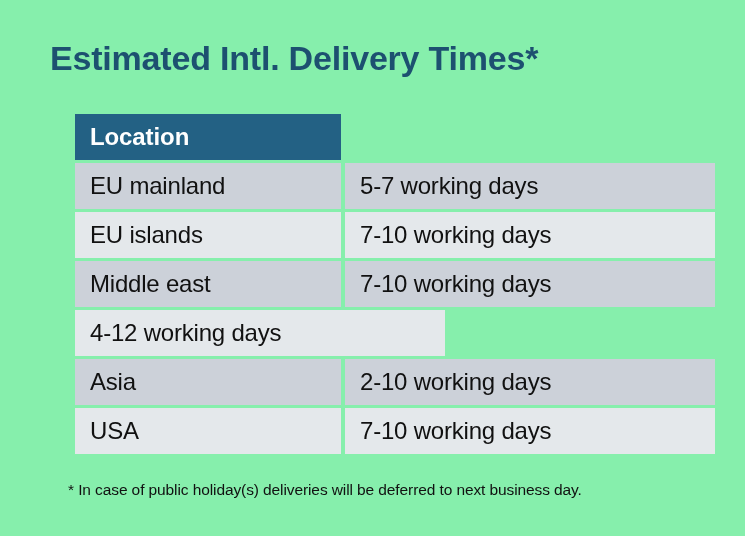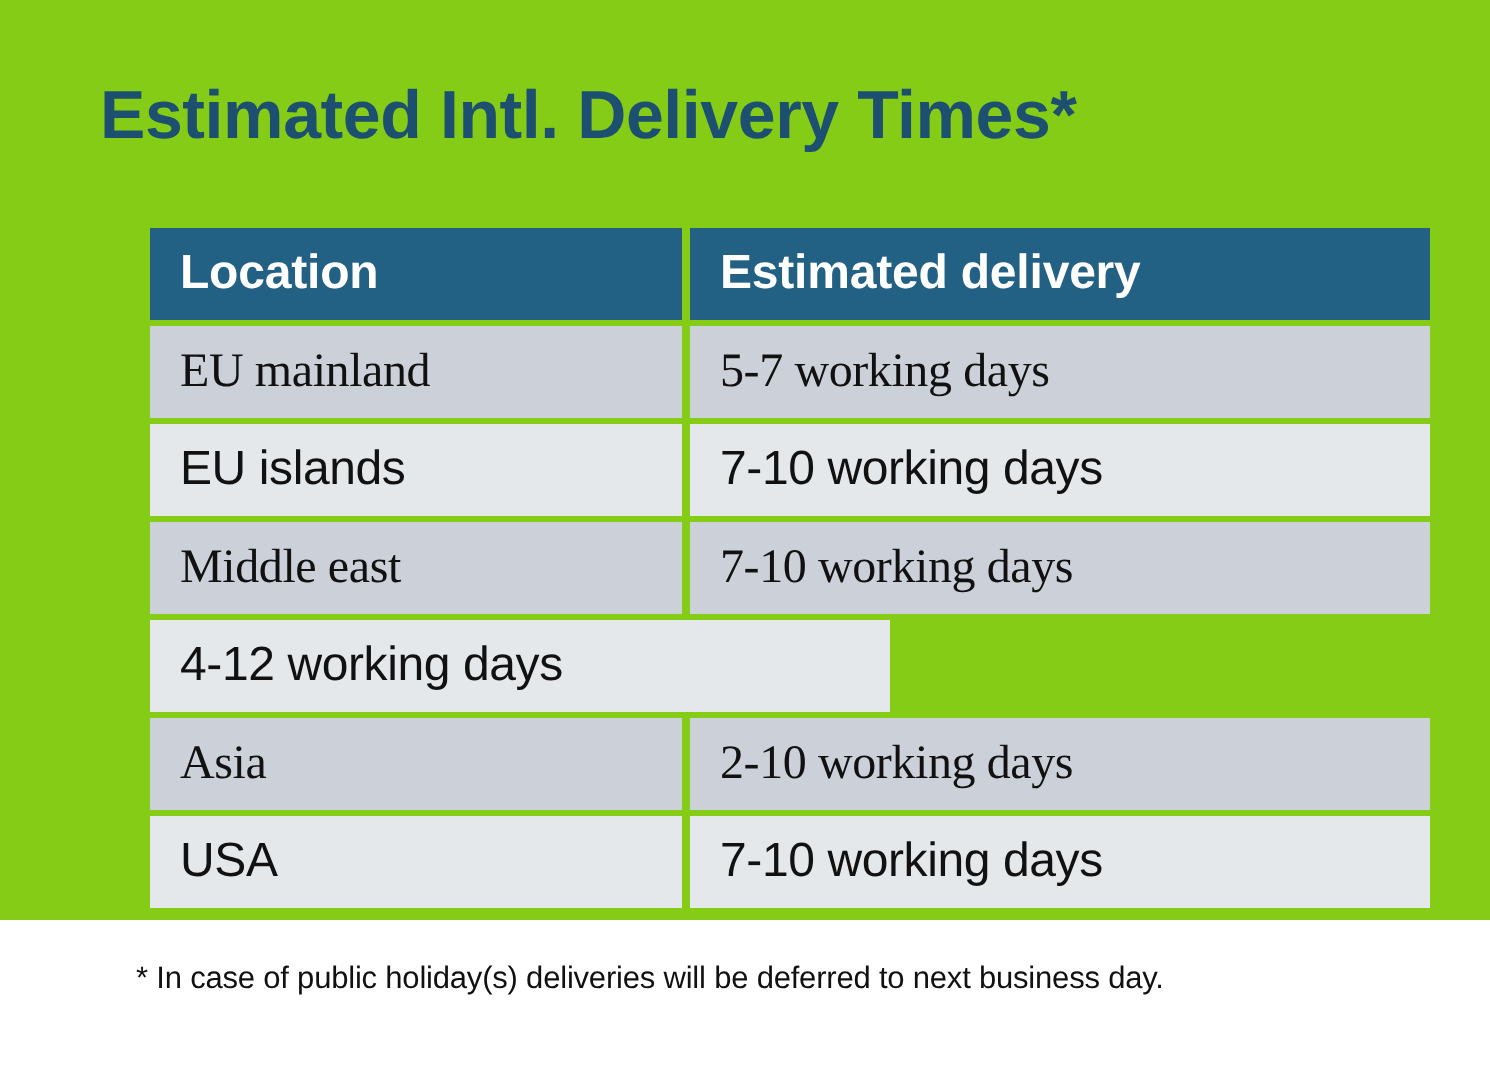--- a/index.html
+++ b/index.html
@@ -10,22 +10,22 @@
     width: 745px;
     height: 536px;
     background: #ffffff;
     font-family: "Liberation Sans", sans-serif;
     -webkit-font-smoothing: antialiased;
     overflow: hidden;
   }
   #page {
     position: relative;
     width: 745px;
-    height: 460px;
-    background: #84cc16;
+    height: 536px;
+    background: #86efac;
   }
   
   #page-title {
     position: absolute;
     left: 50px;
     top: 36px;
     font-size: 34px;
     line-height: 44px;
     font-weight: 600;
     letter-spacing: -0.2px;
@@ -67,21 +67,21 @@
     letter-spacing: -0.1px;
   }
   
   .body-row .cell {
     height: 46px;
     color: #111111;
     font-size: 24px;
     font-weight: 400;
     letter-spacing: -0.2px;
   }
-  .body-row.shade-dark .cell { background: #ccd1d9; font-family: Liberation Serif, serif; }
+  .body-row.shade-dark .cell { background: #ccd1d9; }
   .body-row.shade-light .cell { background: #e4e8eb; }
 
   
   #table-footnote {
     position: absolute;
     left: 68px;
     top: 479px;
     font-size: 15.5px;
     line-height: 22px;
     font-weight: 400;
@@ -94,21 +94,20 @@
 <body>
 
 <div id="page">
 
   <div id="page-title">Estimated Intl. Delivery Times*</div>
 
   <div id="delivery-table">
 
     <div class="trow" id="table-header-row">
       <div class="cell col-location">Location</div>
-      <div class="cell col-delivery">Estimated delivery</div>
     </div>
 
     <div class="trow body-row shade-dark">
       <div class="cell col-location">EU mainland</div>
       <div class="cell col-delivery">5-7 working days</div>
     </div>
 
     <div class="trow body-row shade-light">
       <div class="cell col-location">EU islands</div>
       <div class="cell col-delivery">7-10 working days</div>

